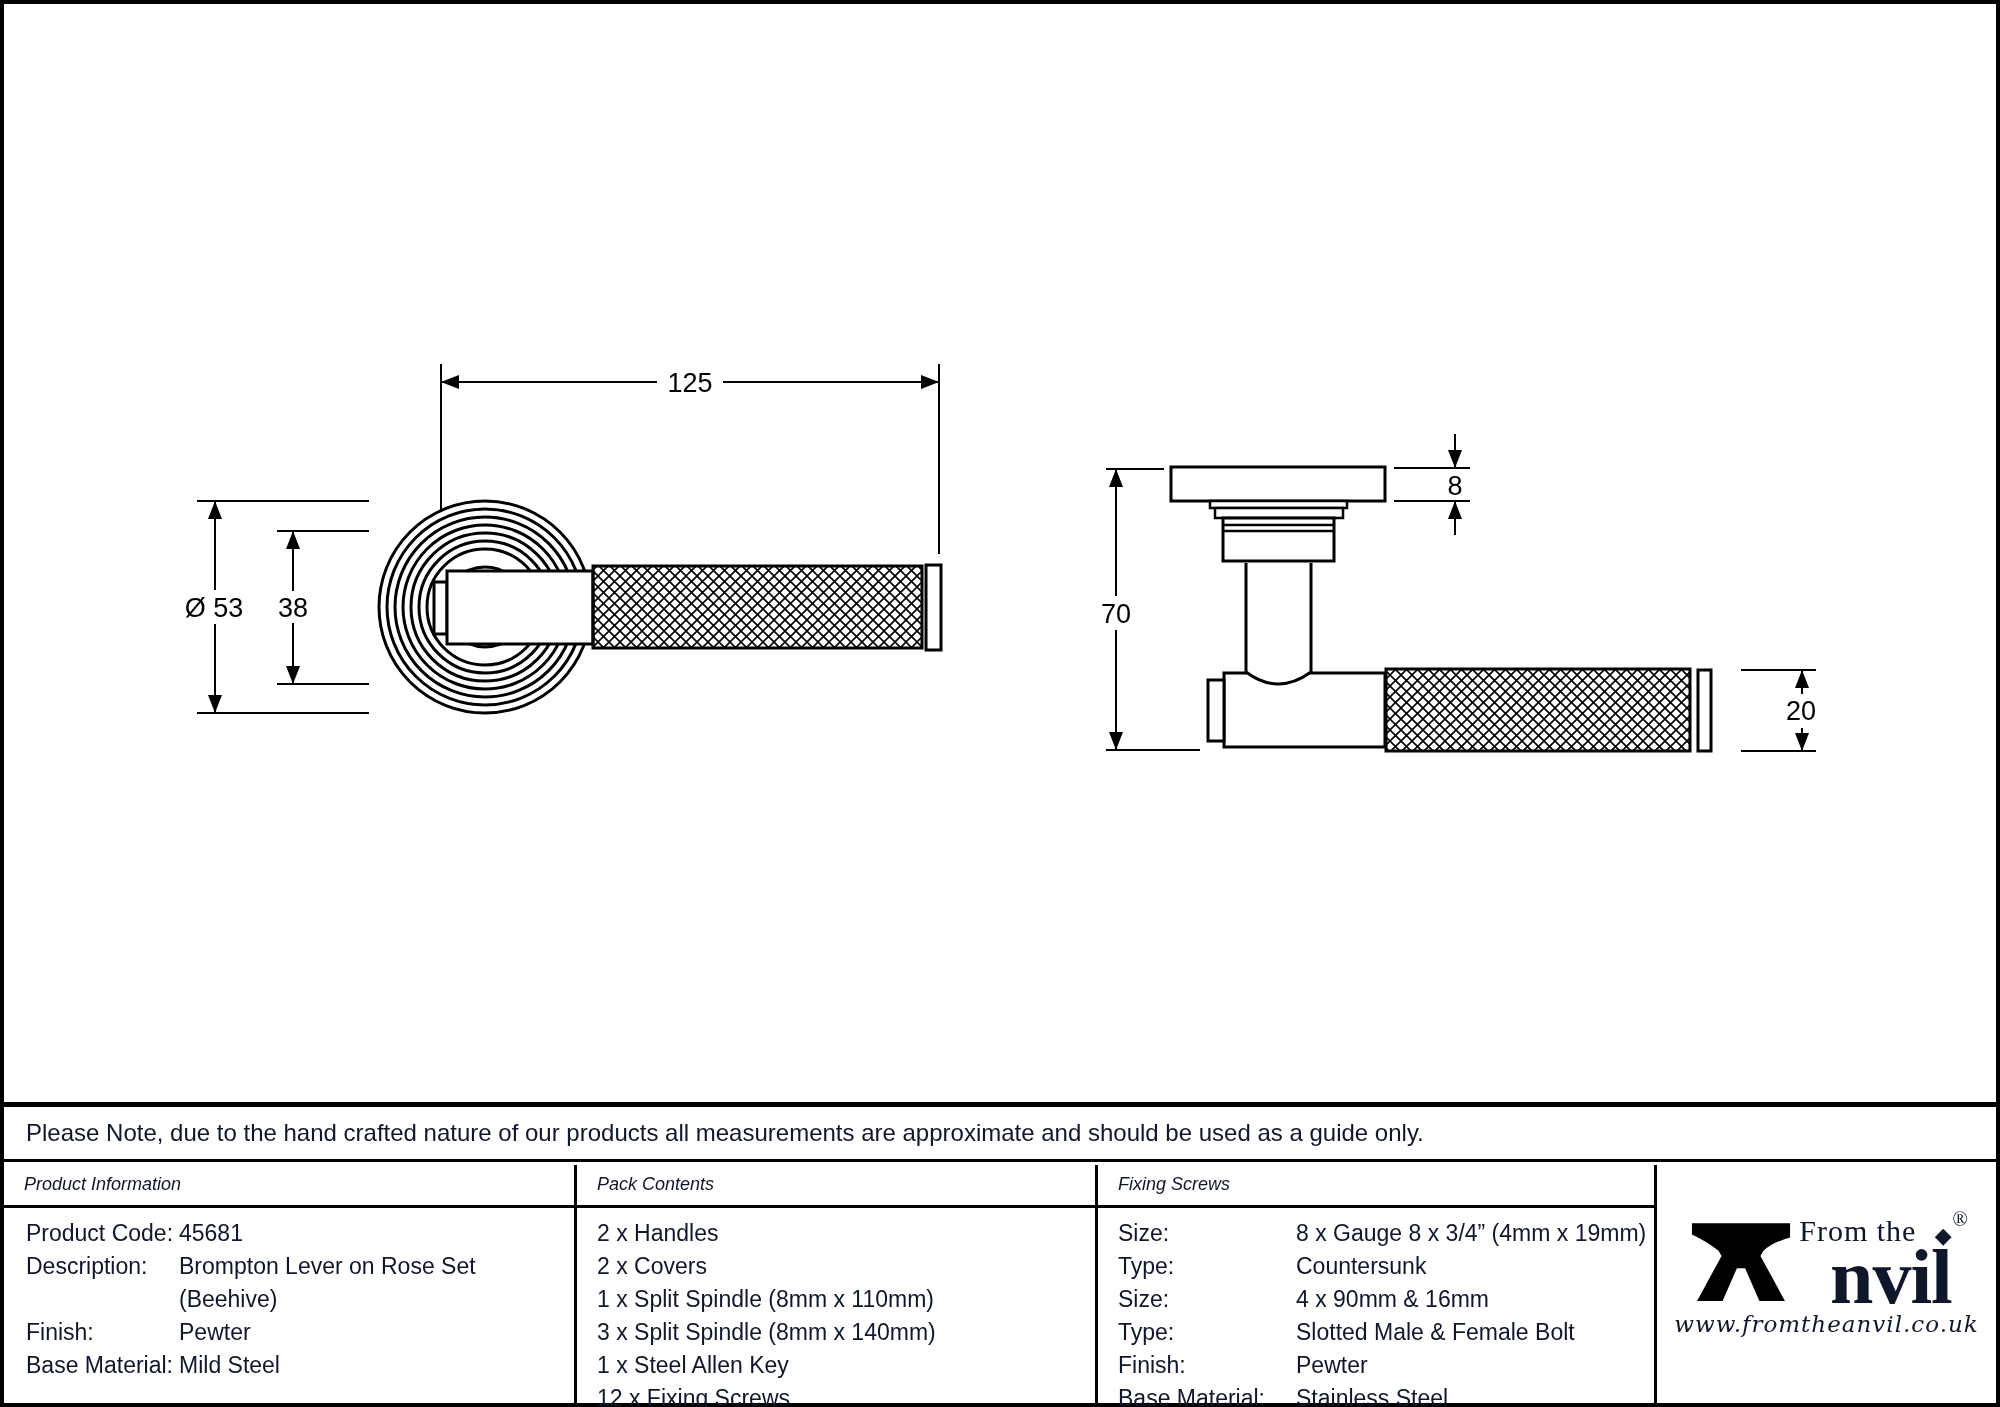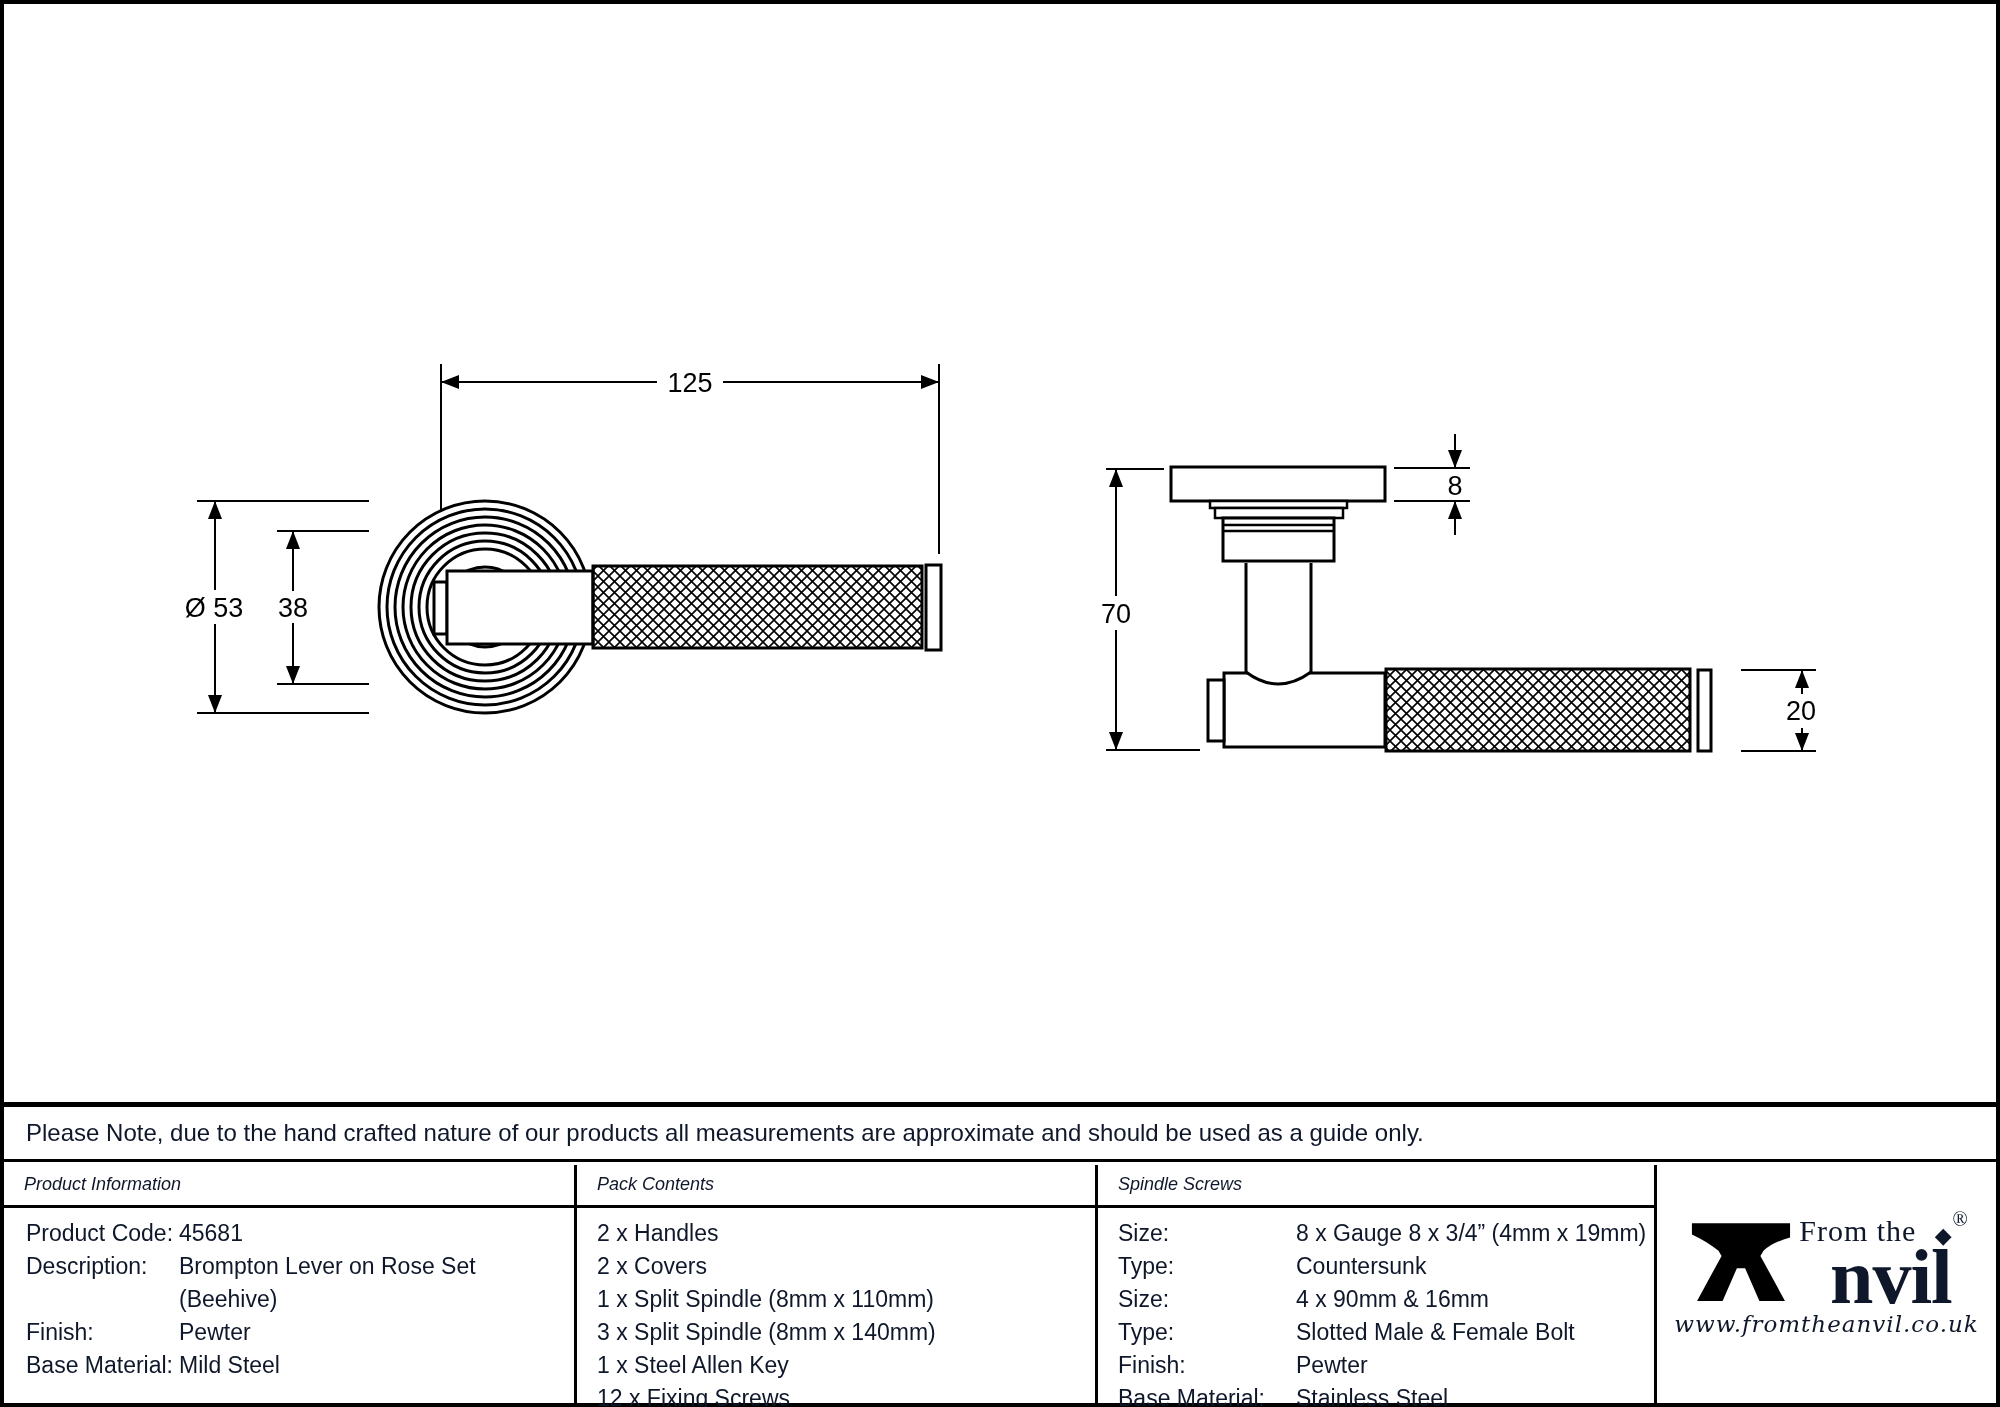--- a/index.html
+++ b/index.html
@@ -194,21 +194,21 @@
         <div class="pack-item">2 x Handles</div>
         <div class="pack-item">2 x Covers</div>
         <div class="pack-item">1 x Split Spindle (8mm x 110mm)</div>
         <div class="pack-item">3 x Split Spindle (8mm x 140mm)</div>
         <div class="pack-item">1 x Steel Allen Key</div>
         <div class="pack-item">12 x Fixing Screws</div>
       </div>
     </div>
 
     <div class="tcol c3">
-      <div class="col-header">Spindle Screws</div>
+      <div class="col-header">Fixing Screws</div>
       <div class="col-body">
         <div class="spec-row">
           <span class="lbl">Size:</span>
           <span class="val">8 x Gauge 8 x 3/4” (4mm x 19mm)</span>
         </div>
         <div class="spec-row">
           <span class="lbl">Type:</span>
           <span class="val">Countersunk</span>
         </div>
         <div class="spec-row">

